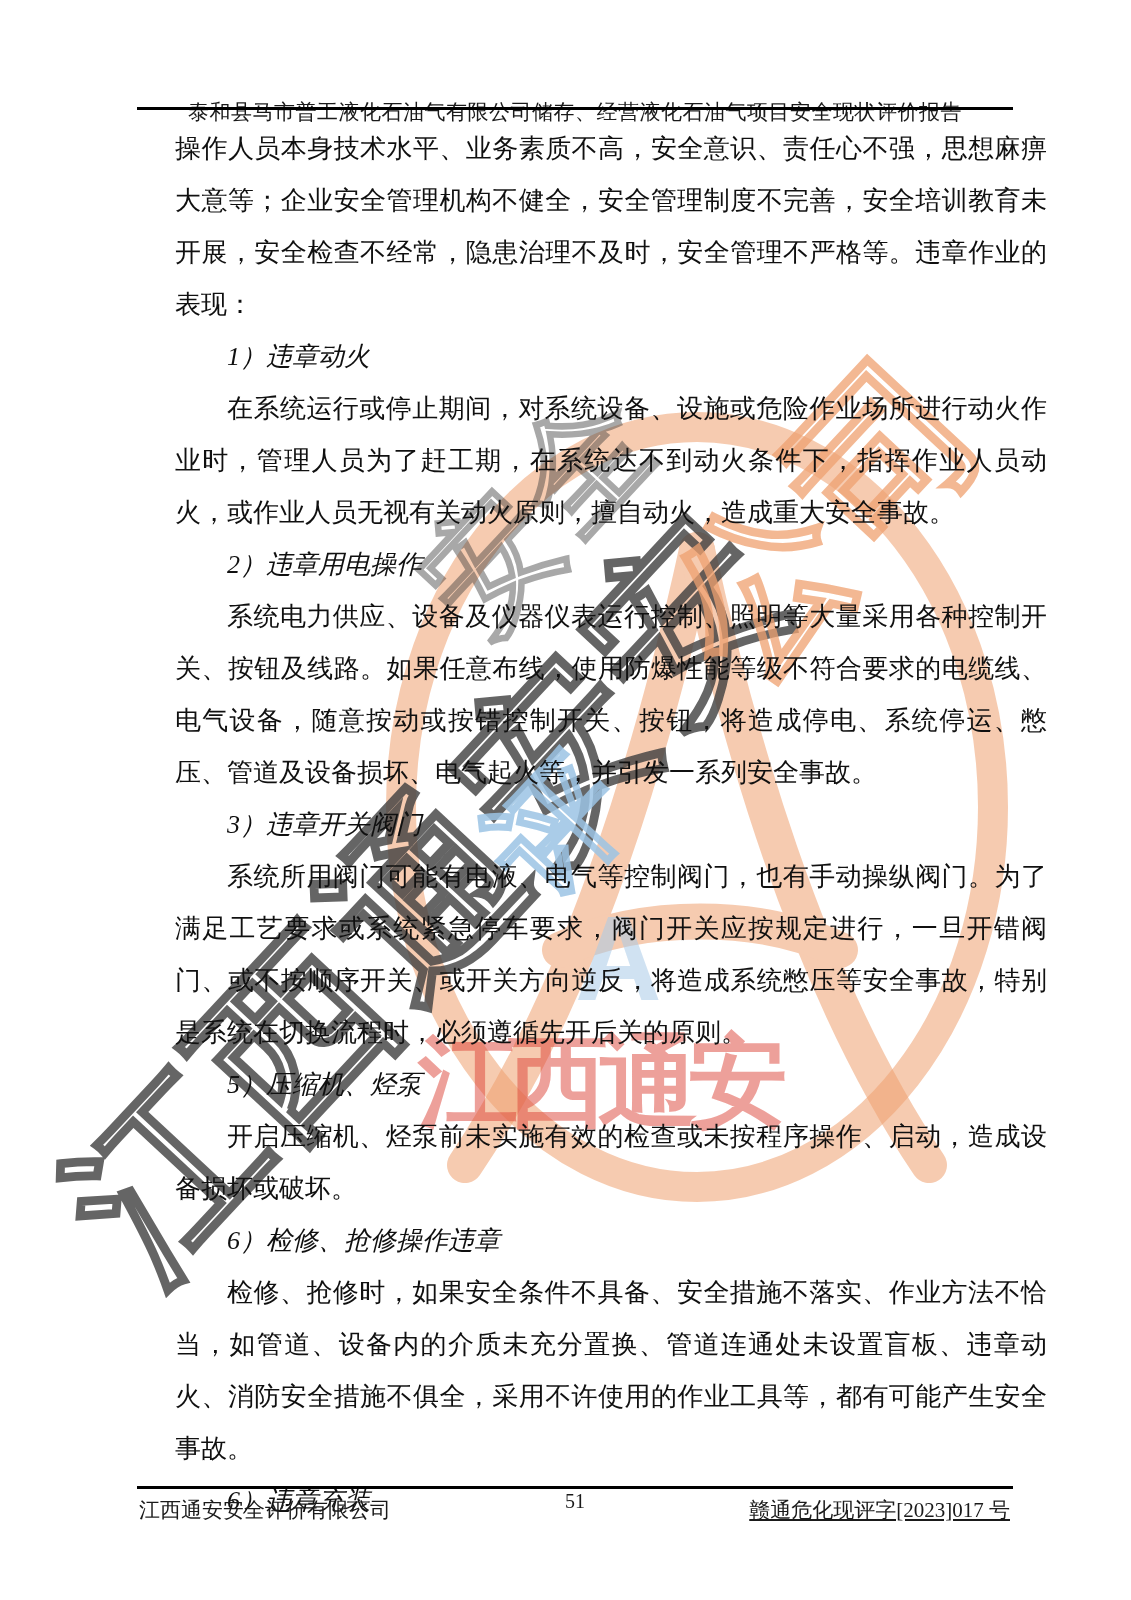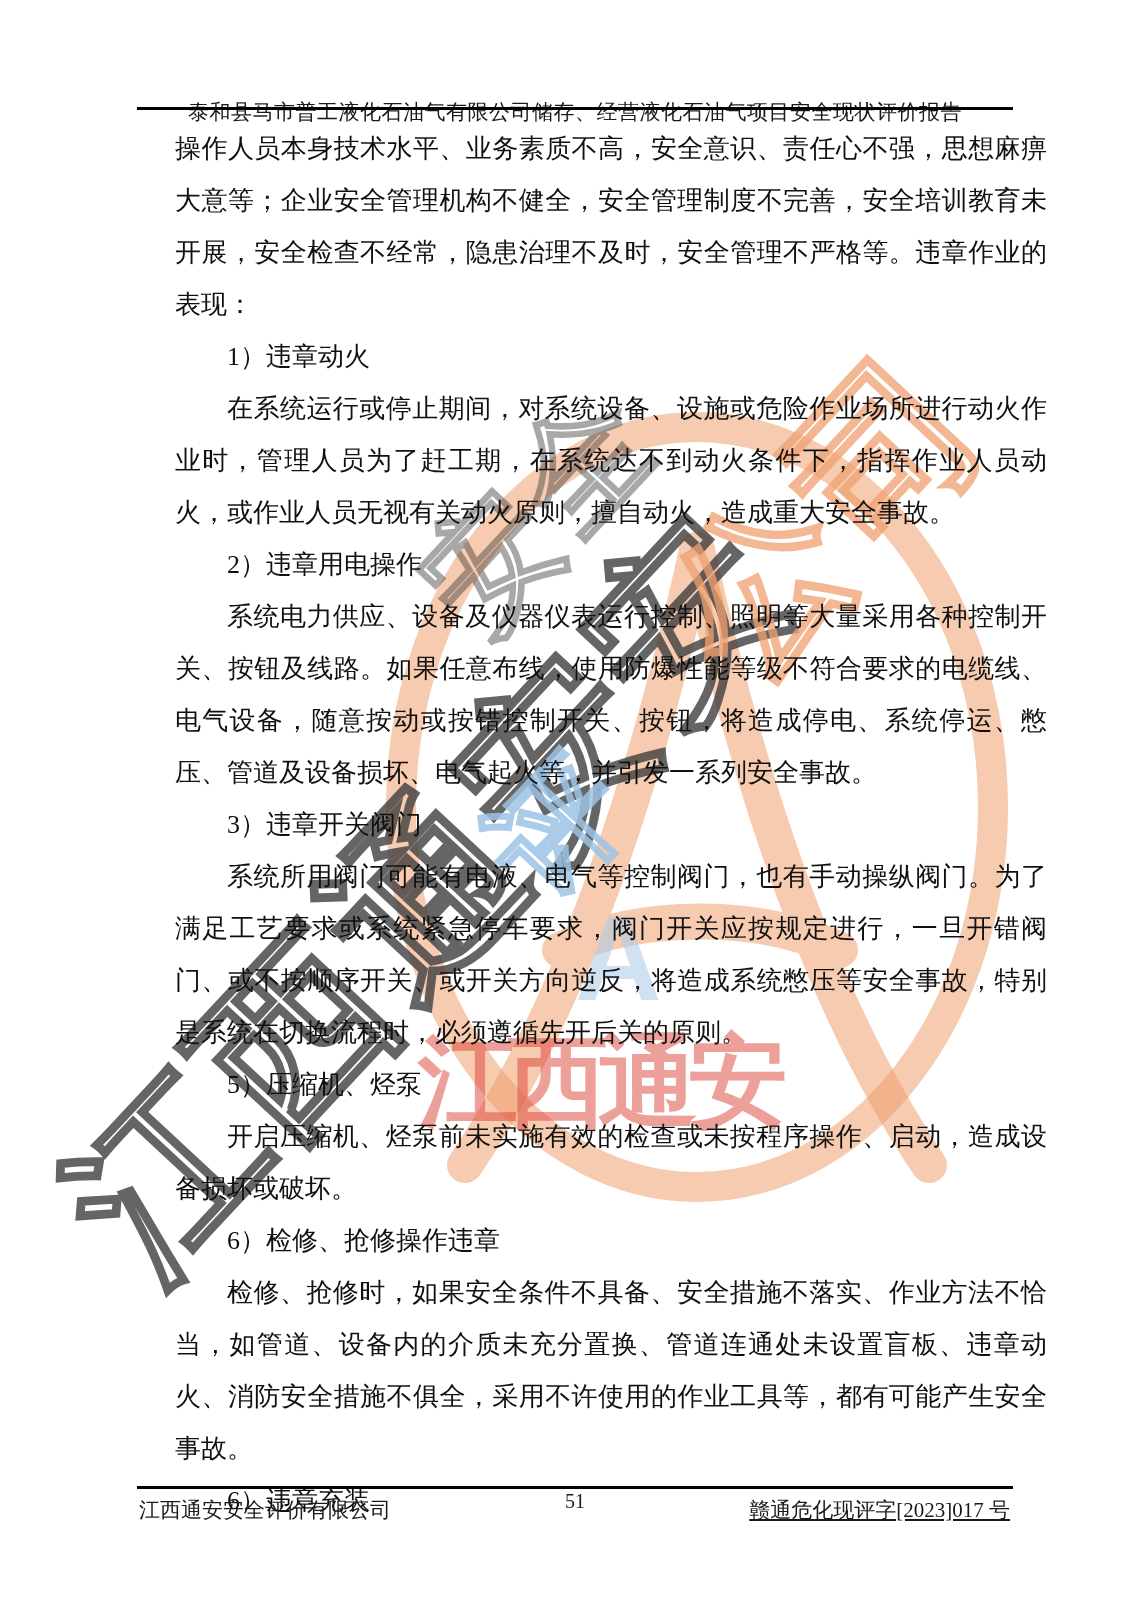--- a/index.html
+++ b/index.html
@@ -20,21 +20,21 @@
     position:absolute; left:137px; top:107px; width:876px; height:3px;
     background:#000; z-index:2;
   }
   .body-text {
     position:absolute; left:139px; top:123px; width:872px; z-index:2;
     font-size:26px; line-height:52px; color:#101010;margin-left:36px;
   }
   .body-text p { margin:0; }
   .para { text-align:justify; text-indent:2em; }
   .para.noindent { text-indent:0; }
-  .heading { text-indent:2em; }
+  .heading { text-indent:2em;font-style:italic; }
   .footer-rule {
     position:absolute; left:137px; top:1486px; width:876px; height:3px;
     background:#000; z-index:2;
   }
   .footer-company {
     position:absolute; left:139px; top:1496px; font-size:21px; z-index:2; color:#1a1a1a;font-family:Liberation Mono, monospace;
   }
   .footer-page {
     position:absolute; left:139px; top:1490px; width:872px; text-align:center;
     font-size:20px; z-index:2; color:#1a1a1a;

